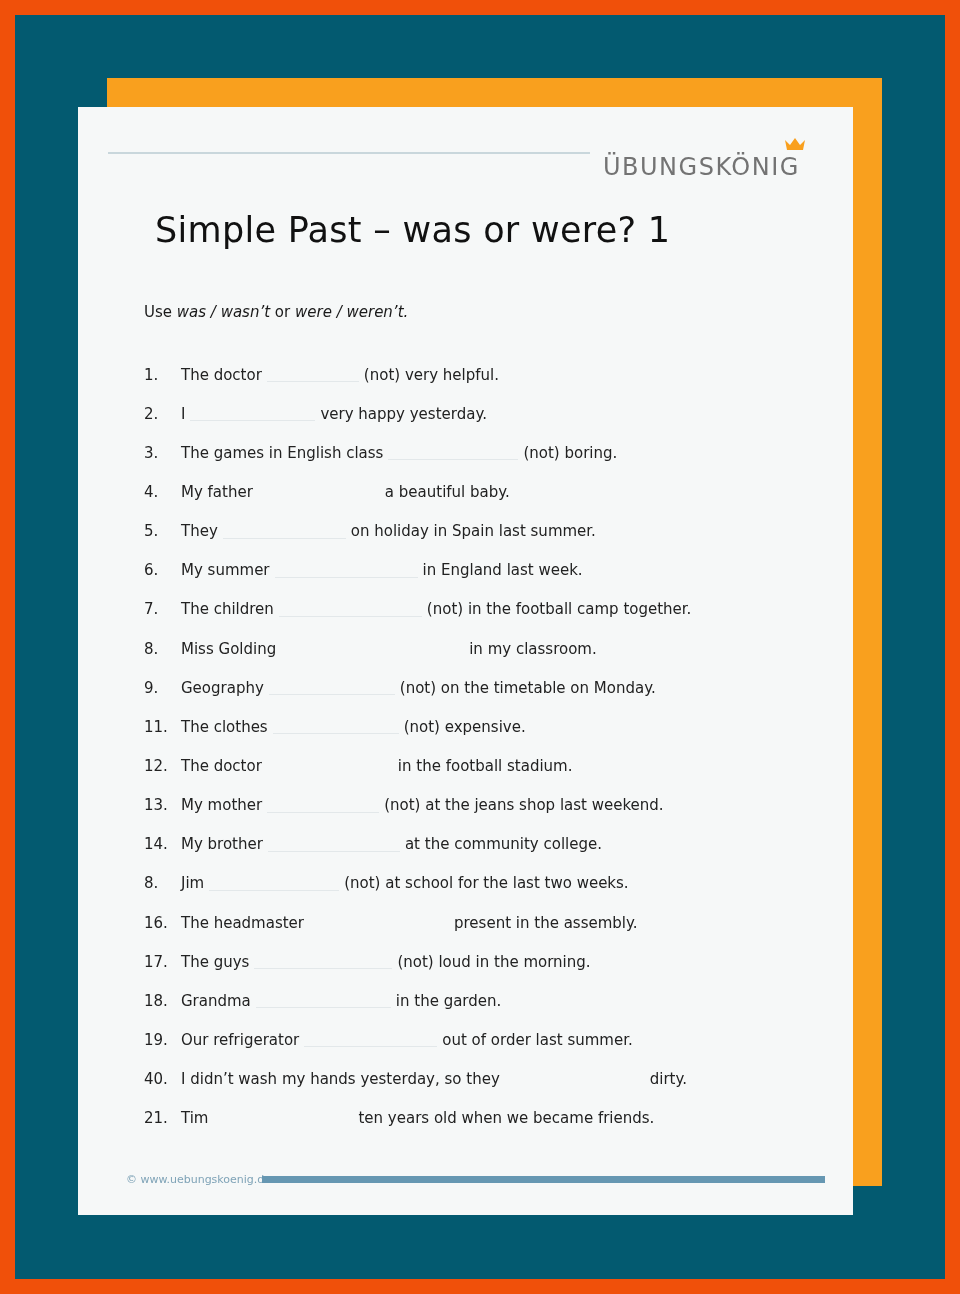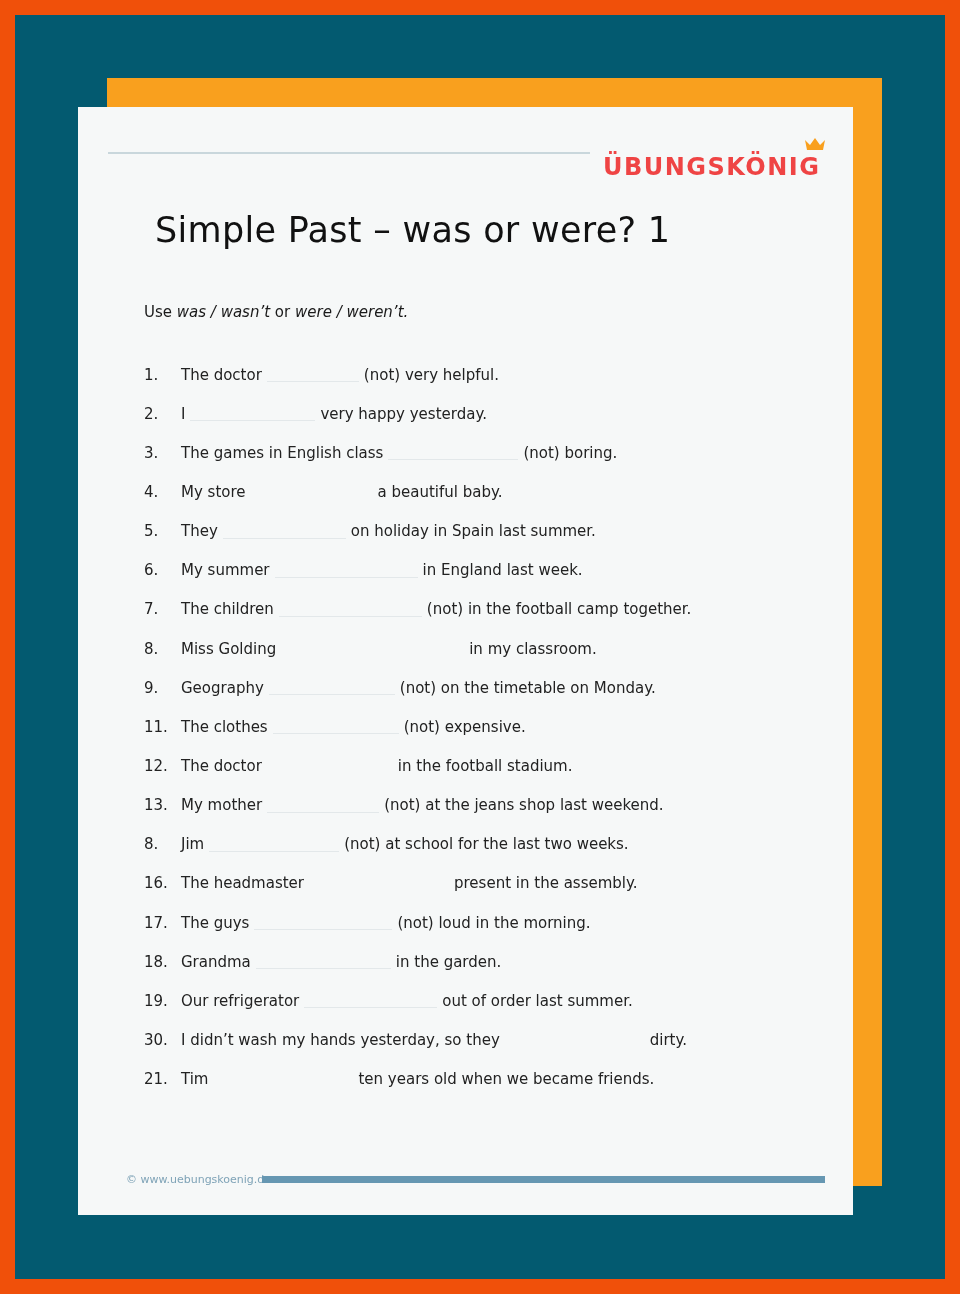--- a/index.html
+++ b/index.html
@@ -29,23 +29,23 @@
       width: 482px; height: 2px;
       background: #c9d7dc;
     }
     .logo {
       position: absolute; left: 525px; top: 38px;
       height: 34px;
       display: flex; align-items: flex-end;
     }
     .logo-text {
       font-family: "DejaVu Sans", sans-serif;
-      font-weight: bold; font-size: 24px;
+      font-weight: normal; font-size: 24px;
       letter-spacing: 1.5px;
-      color: #ef4444;
+      color: #737373;
       line-height: 1;
     }
     .crown {
       position: absolute; right: -6px; top: -8px;
       width: 22px; height: 14px;
     }
     .title {
       position: absolute; left: 66px; top: 92px;
       font-size: 35px; color: #111;
       letter-spacing: 0.3px;
@@ -127,21 +127,21 @@
     <span class="ex-after">very happy yesterday.</span>
   </li>
       <li class="ex-item">
     <span class="ex-num">3.</span>
     <span class="ex-before">The games in English class</span>
     <span class="ex-blank" style="width: 130px;"></span>
     <span class="ex-after">(not) boring.</span>
   </li>
       <li class="ex-item">
     <span class="ex-num">4.</span>
-    <span class="ex-before">My store</span>
+    <span class="ex-before">My father</span>
     <span class="ex-blank invisible" style="width: 122px;"></span>
     <span class="ex-after">a beautiful baby.</span>
   </li>
       <li class="ex-item">
     <span class="ex-num">5.</span>
     <span class="ex-before">They</span>
     <span class="ex-blank" style="width: 123px;"></span>
     <span class="ex-after">on holiday in Spain last summer.</span>
   </li>
       <li class="ex-item">
@@ -180,20 +180,26 @@
     <span class="ex-blank invisible" style="width: 126px;"></span>
     <span class="ex-after">in the football stadium.</span>
   </li>
       <li class="ex-item">
     <span class="ex-num">13.</span>
     <span class="ex-before">My mother</span>
     <span class="ex-blank" style="width: 112px;"></span>
     <span class="ex-after">(not) at the jeans shop last weekend.</span>
   </li>
       <li class="ex-item">
+    <span class="ex-num">14.</span>
+    <span class="ex-before">My brother</span>
+    <span class="ex-blank" style="width: 132px;"></span>
+    <span class="ex-after">at the community college.</span>
+  </li>
+      <li class="ex-item">
     <span class="ex-num">8.</span>
     <span class="ex-before">Jim</span>
     <span class="ex-blank" style="width: 130px;"></span>
     <span class="ex-after">(not) at school for the last two weeks.</span>
   </li>
       <li class="ex-item">
     <span class="ex-num">16.</span>
     <span class="ex-before">The headmaster</span>
     <span class="ex-blank invisible" style="width: 140px;"></span>
     <span class="ex-after">present in the assembly.</span>
@@ -210,21 +216,21 @@
     <span class="ex-blank" style="width: 135px;"></span>
     <span class="ex-after">in the garden.</span>
   </li>
       <li class="ex-item">
     <span class="ex-num">19.</span>
     <span class="ex-before">Our refrigerator</span>
     <span class="ex-blank" style="width: 133px;"></span>
     <span class="ex-after">out of order last summer.</span>
   </li>
       <li class="ex-item">
-    <span class="ex-num">30.</span>
+    <span class="ex-num">40.</span>
     <span class="ex-before">I didn’t wash my hands yesterday, so they</span>
     <span class="ex-blank invisible" style="width: 140px;"></span>
     <span class="ex-after">dirty.</span>
   </li>
       <li class="ex-item">
     <span class="ex-num">21.</span>
     <span class="ex-before">Tim</span>
     <span class="ex-blank invisible" style="width: 140px;"></span>
     <span class="ex-after">ten years old when we became friends.</span>
   </li>

